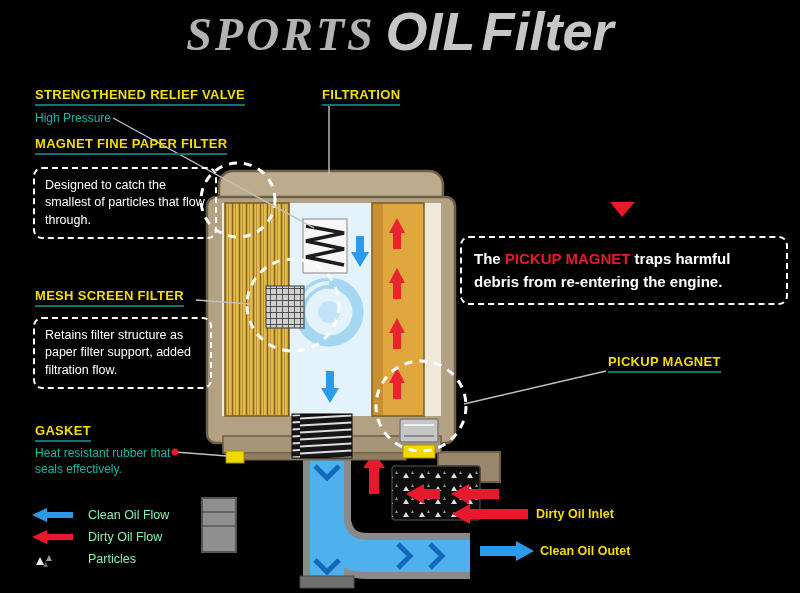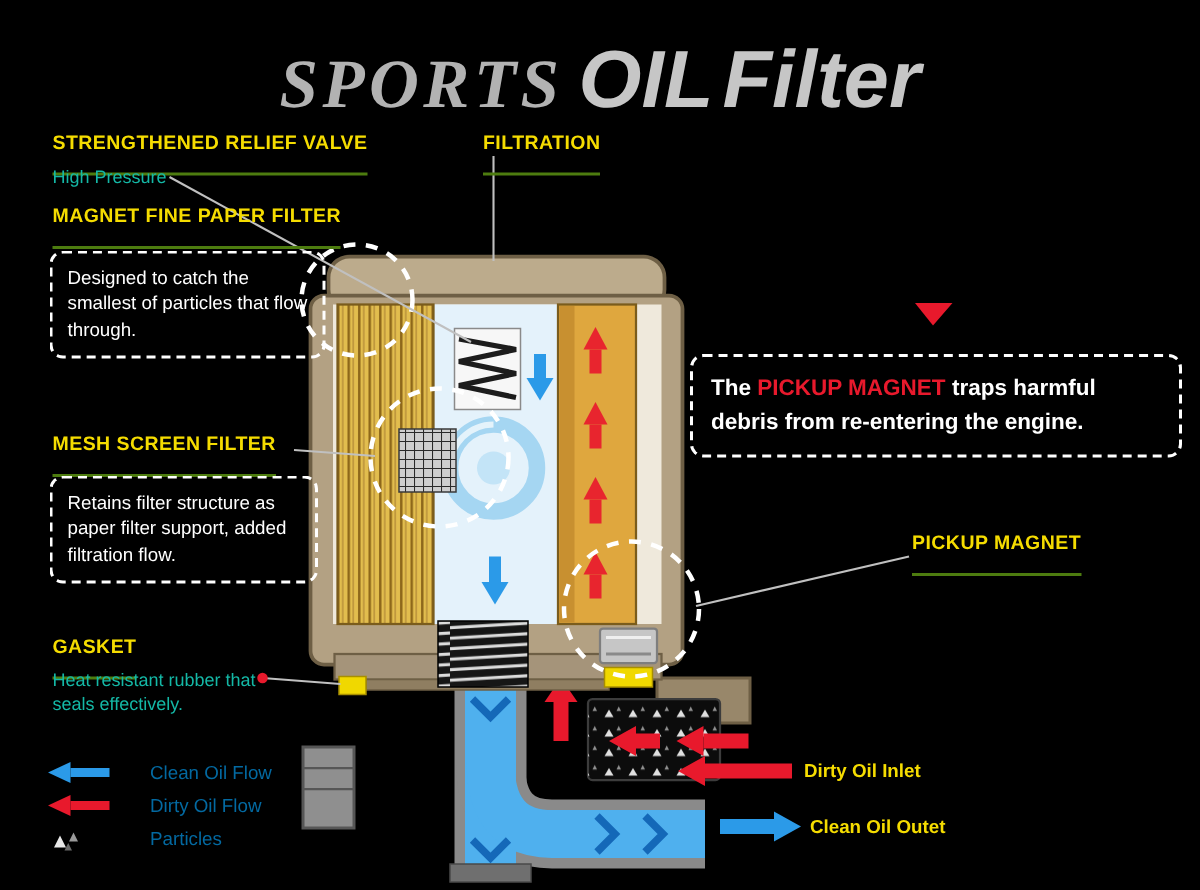--- a/index.html
+++ b/index.html
@@ -1,27 +1,27 @@
 <!DOCTYPE html>
 <html><head>
 <meta charset="utf-8">
 <style>
   html,body{margin:0;padding:0;background:#000;}
   .stage{position:relative;width:800px;height:593px;background:#000;font-family:"Liberation Sans",sans-serif;overflow:hidden;}
   .abs{position:absolute;}
-  .title{position:absolute;top:0;left:0;width:100%;text-align:center;font-style:italic;font-weight:bold;white-space:nowrap;margin-top:22px;}
+  .title{position:absolute;top:0;left:0;width:100%;text-align:center;font-style:italic;font-weight:bold;white-space:nowrap;}
   .t1{font-family:"Liberation Serif",serif;font-size:46px;letter-spacing:3px;color:#b2b2b2;text-shadow:0 1px 2px #000;}
   .t2{font-family:"Liberation Sans",sans-serif;font-size:54px;color:#c6c6c6;margin-left:10px;text-shadow:0 1px 2px #000;}
   .t3{font-family:"Liberation Sans",sans-serif;font-size:54px;color:#c6c6c6;margin-left:6px;text-shadow:0 1px 2px #000;}
-  .h-yellow{color:#f5dc00;font-weight:bold;font-size:13px;letter-spacing:.3px;border-bottom:2px solid #4d7c0f;padding-bottom:13px;white-space:nowrap;}
+  .h-yellow{color:#f5dc00;font-weight:bold;font-size:13px;letter-spacing:.3px;border-bottom:2px solid #0f766e;padding-bottom:2px;white-space:nowrap;}
   .note-box{border:2px dashed #fff;border-radius:9px;color:#fff;font-size:12.5px;line-height:1.38;padding:8px 10px;}
   .magnet-box{font-weight:bold;font-size:15px;line-height:1.5;padding:10px 12px;}
   .white-sub{color:#14b8a6;font-size:12px;line-height:1.35;}
   .flow-label{color:#f5dc00;font-weight:bold;font-size:12.5px;white-space:nowrap;}
-  .legend-row{display:flex;align-items:center;gap:24px;color:#0369a1;font-size:12.5px;}
+  .legend-row{display:flex;align-items:center;gap:12px;color:#86efac;font-size:12.5px;}
   .red-bold{color:#e8192c;font-weight:bold;}
 </style>
 </head>
 <body>
 
 <div class="stage">
 
   <svg class="abs" style="left:0;top:0" width="800" height="593" viewBox="0 0 800 593">
     <defs>
       <pattern id="speckle" width="16" height="13" patternUnits="userSpaceOnUse">

